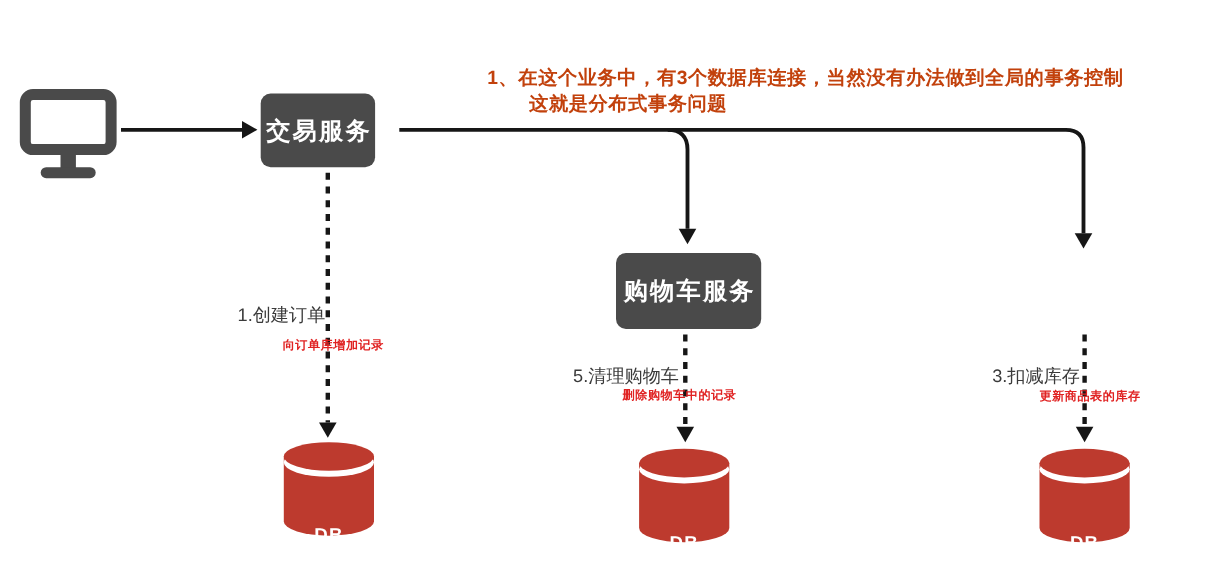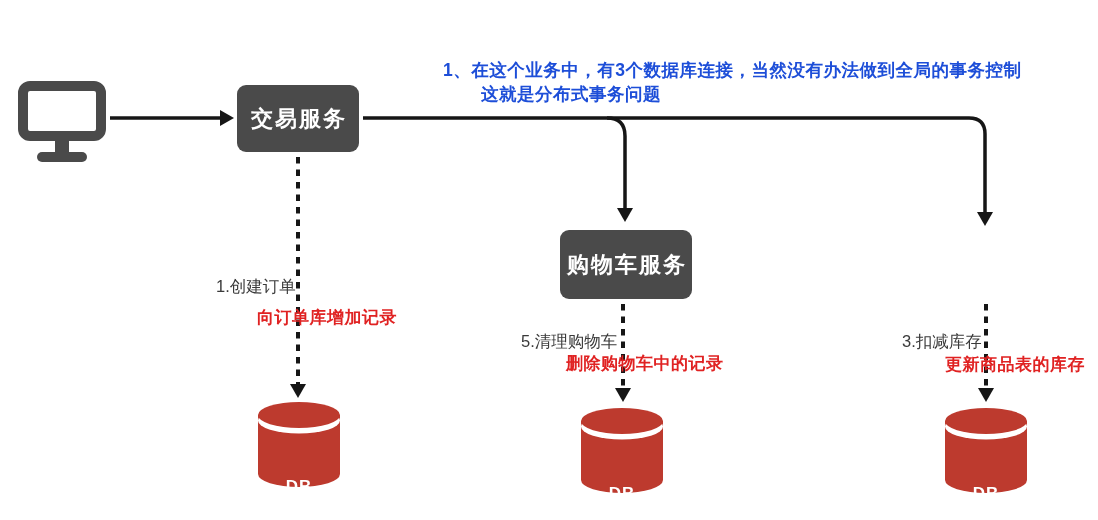--- a/index.html
+++ b/index.html
@@ -18,21 +18,21 @@
   .abs { position: absolute; white-space: nowrap; }
 
   #diagram-title {
     left: 64px; top: 11px;
     font-size: 29px;
     font-weight: bold;
     color: #E02020;
     letter-spacing: 2px;
   }
   .note-line {
-    color: #1d4ed8;
+    color: #c2410c;
     font-weight: bold;
     font-size: 17.5px;
     letter-spacing: 0.5px;
   }
   #note-line-1 { left: 443px; top: 58px; }
   #note-line-2 { left: 481px; top: 82px; }
 
   .service-box {
     position: absolute;
     background: #4A4A4A;
@@ -40,31 +40,31 @@
     color: #ffffff;
     display: flex;
     align-items: center;
     justify-content: center;
     font-size: 22px;
     font-weight: bold;
     letter-spacing: 2px;
     padding-left: 2px;
     box-sizing: border-box;
   }
-  #svc-trade { left: 237px; top: 85px;  width: 122px; height: 67px; }
+  #svc-trade { left: 237px; top: 85px;  width: 104px; height: 67px; }
   #svc-cart  { left: 560px; top: 230px; width: 132px; height: 69px; }
   #svc-stock { left: 922px; top: 230px; width: 128px; height: 70px; }
 
   .step-label {
     color: #3A3A3A;
     font-size: 16.5px;
   }
   .step-note {
     color: #E02222;
-    font-size: 17px;
+    font-size: 11px;
     font-weight: bold;
     letter-spacing: 0.5px;
   }
   #step1-label { left: 216px; top: 276px; text-align: right; }
   #step1-note  { left: 257px; top: 306px; }
   #step2-label { left: 521px; top: 331px; }
   #step2-note  { left: 566px; top: 352px; }
   #step3-label { left: 902px; top: 331px; text-align: center; }
   #step3-note  { left: 945px; top: 353px; }
 

